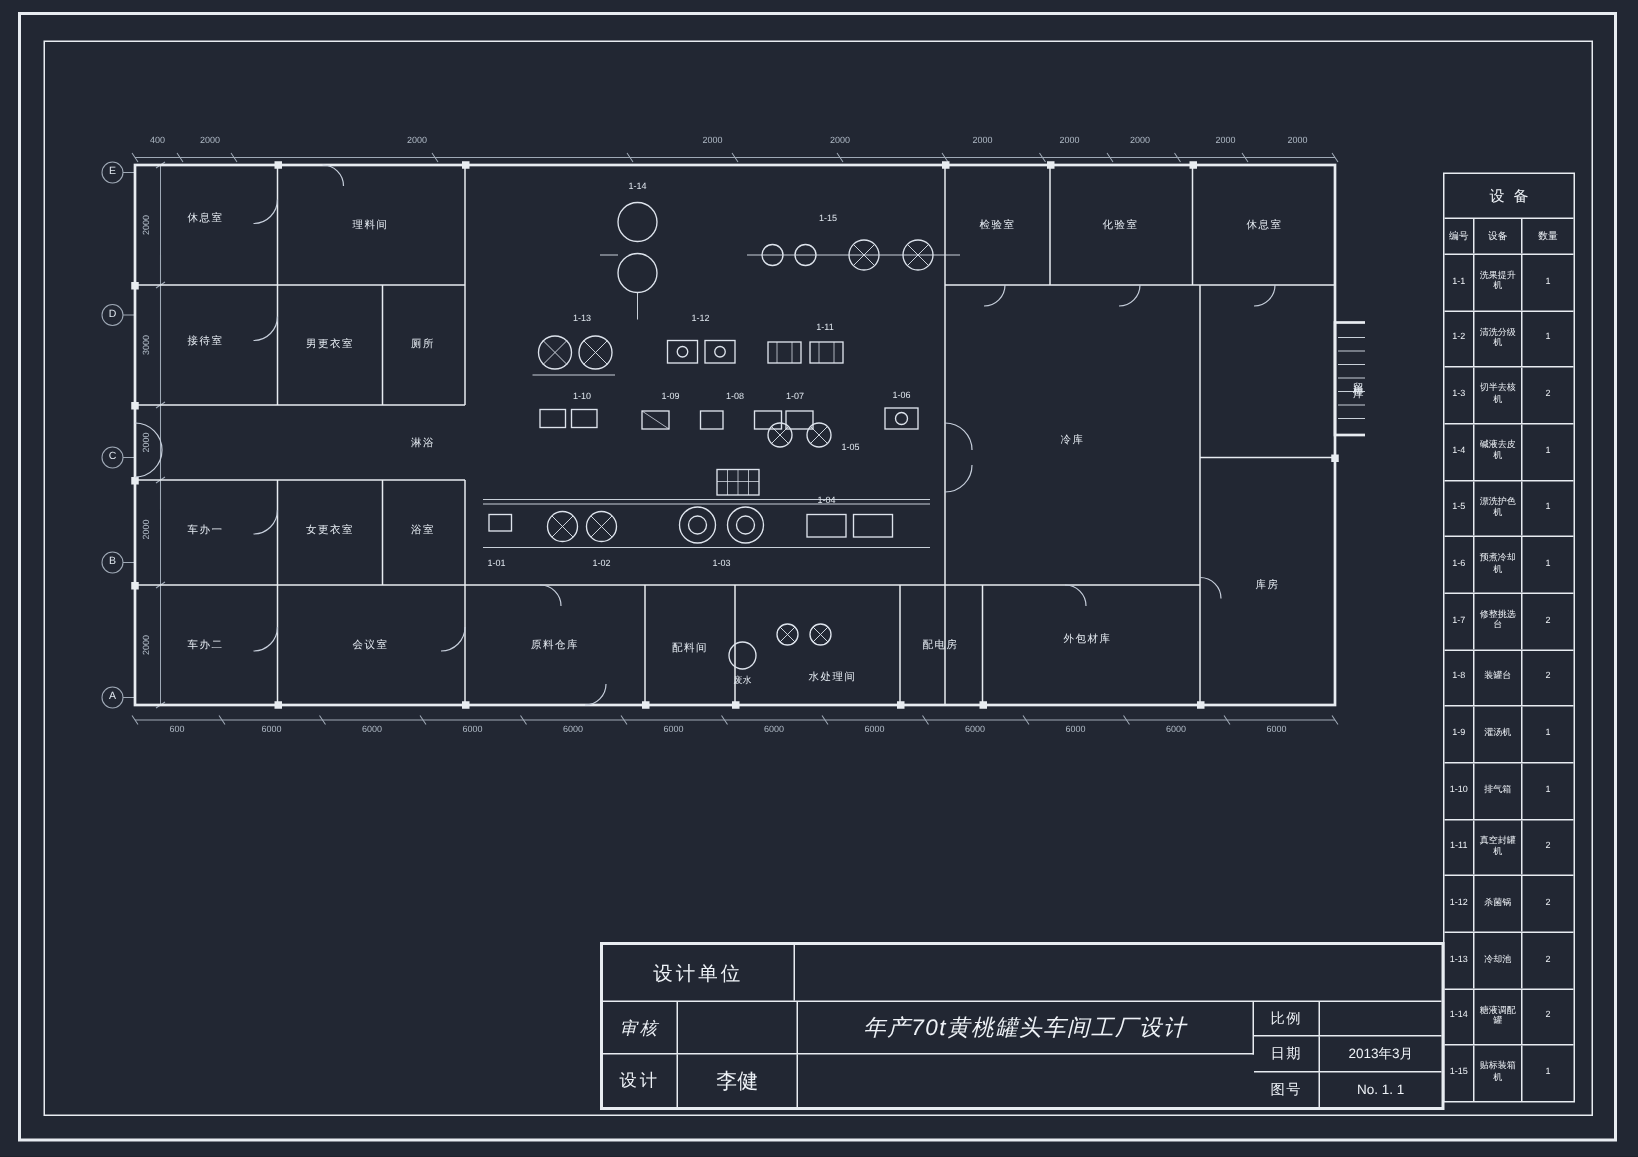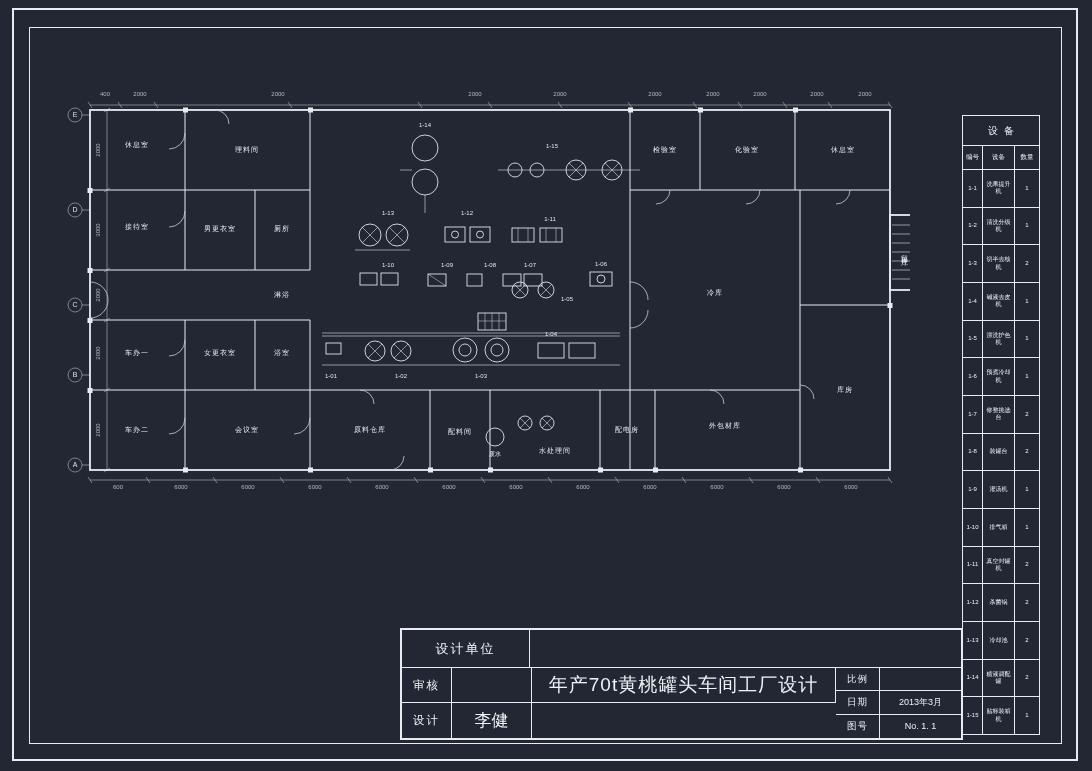--- a/index.html
+++ b/index.html
@@ -33,33 +33,33 @@
 
   
   .titleblock{position:absolute;left:400px;top:628px;width:563px;height:112px;border:2px solid var(--ln);display:flex;flex-direction:column;}
   .tb-row1{display:flex;height:38px;border-bottom:1px solid var(--ln);}
   .cell{display:flex;align-items:center;justify-content:center;}
   .tb-du{width:128px;border-right:1px solid var(--ln);font-size:13px;letter-spacing:2px;}
   .tb-duv{flex:1;font-size:15px;letter-spacing:1px;}
   .tb-main{display:flex;flex:1;}
   .tb-left{width:434px;display:grid;grid-template-columns:50px 80px 1fr;grid-template-rows:1fr 1fr;}
   .tb-left .cell{border-right:1px solid var(--ln);}
-  .tb-left .r1{border-bottom:1px solid var(--ln);}
+  .tb-left .r1{border-bottom:1px solid var(--ln);font-style:italic;}
   .tb-lbl{font-size:11.5px;letter-spacing:2px;}
-  .tb-name{font-size:17px;}
-  .tb-title{font-size:19px;letter-spacing:1px;}
+  .tb-name{font-size:14px;}
+  .tb-title{font-size:15px;letter-spacing:1px;}
   .tb-right{flex:1;display:grid;grid-template-columns:44px 1fr;grid-template-rows:1fr 1fr 1fr;}
   .tb-right .cell{border-bottom:1px solid var(--ln);}
   .tb-right .lblc{border-right:1px solid var(--ln);}
   .tb-right .last{border-bottom:none;}
   .tb-slbl{font-size:9.5px;letter-spacing:1px;}
   .tb-sval{font-size:9px;}
 
   
-  .equip{position:absolute;left:962px;top:115px;width:78px;height:620px;border:1.5px solid var(--ln);display:flex;flex-direction:column;background:transparent;}
+  .equip{position:absolute;left:962px;top:115px;width:88px;height:620px;border:1.5px solid var(--ln);display:flex;flex-direction:column;background:transparent;}
   .et-title{height:30px;border-bottom:1px solid var(--ln);display:flex;align-items:center;justify-content:center;font-size:10px;letter-spacing:6px;padding-left:6px;}
   .et-head{height:24px;display:flex;border-bottom:1px solid var(--ln);}
   .et-head .c{display:flex;align-items:center;justify-content:center;font-size:6.5px;border-right:1px solid var(--ln);}
   .et-head .c:last-child{border-right:none;}
   .c-no{width:20px}.c-name{width:32px}.c-qty{flex:1}
   .et-body{flex:1;display:flex;flex-direction:column;}
   .et-row{flex:1;display:flex;border-bottom:1px solid var(--ln);}
   .et-row:last-of-type{border-bottom:none;}
   .et-row .c{display:flex;align-items:center;justify-content:center;text-align:center;font-size:6px;line-height:1.25;border-right:1px solid var(--ln);padding:1px;}
   .et-row .c:last-child{border-right:none;}

